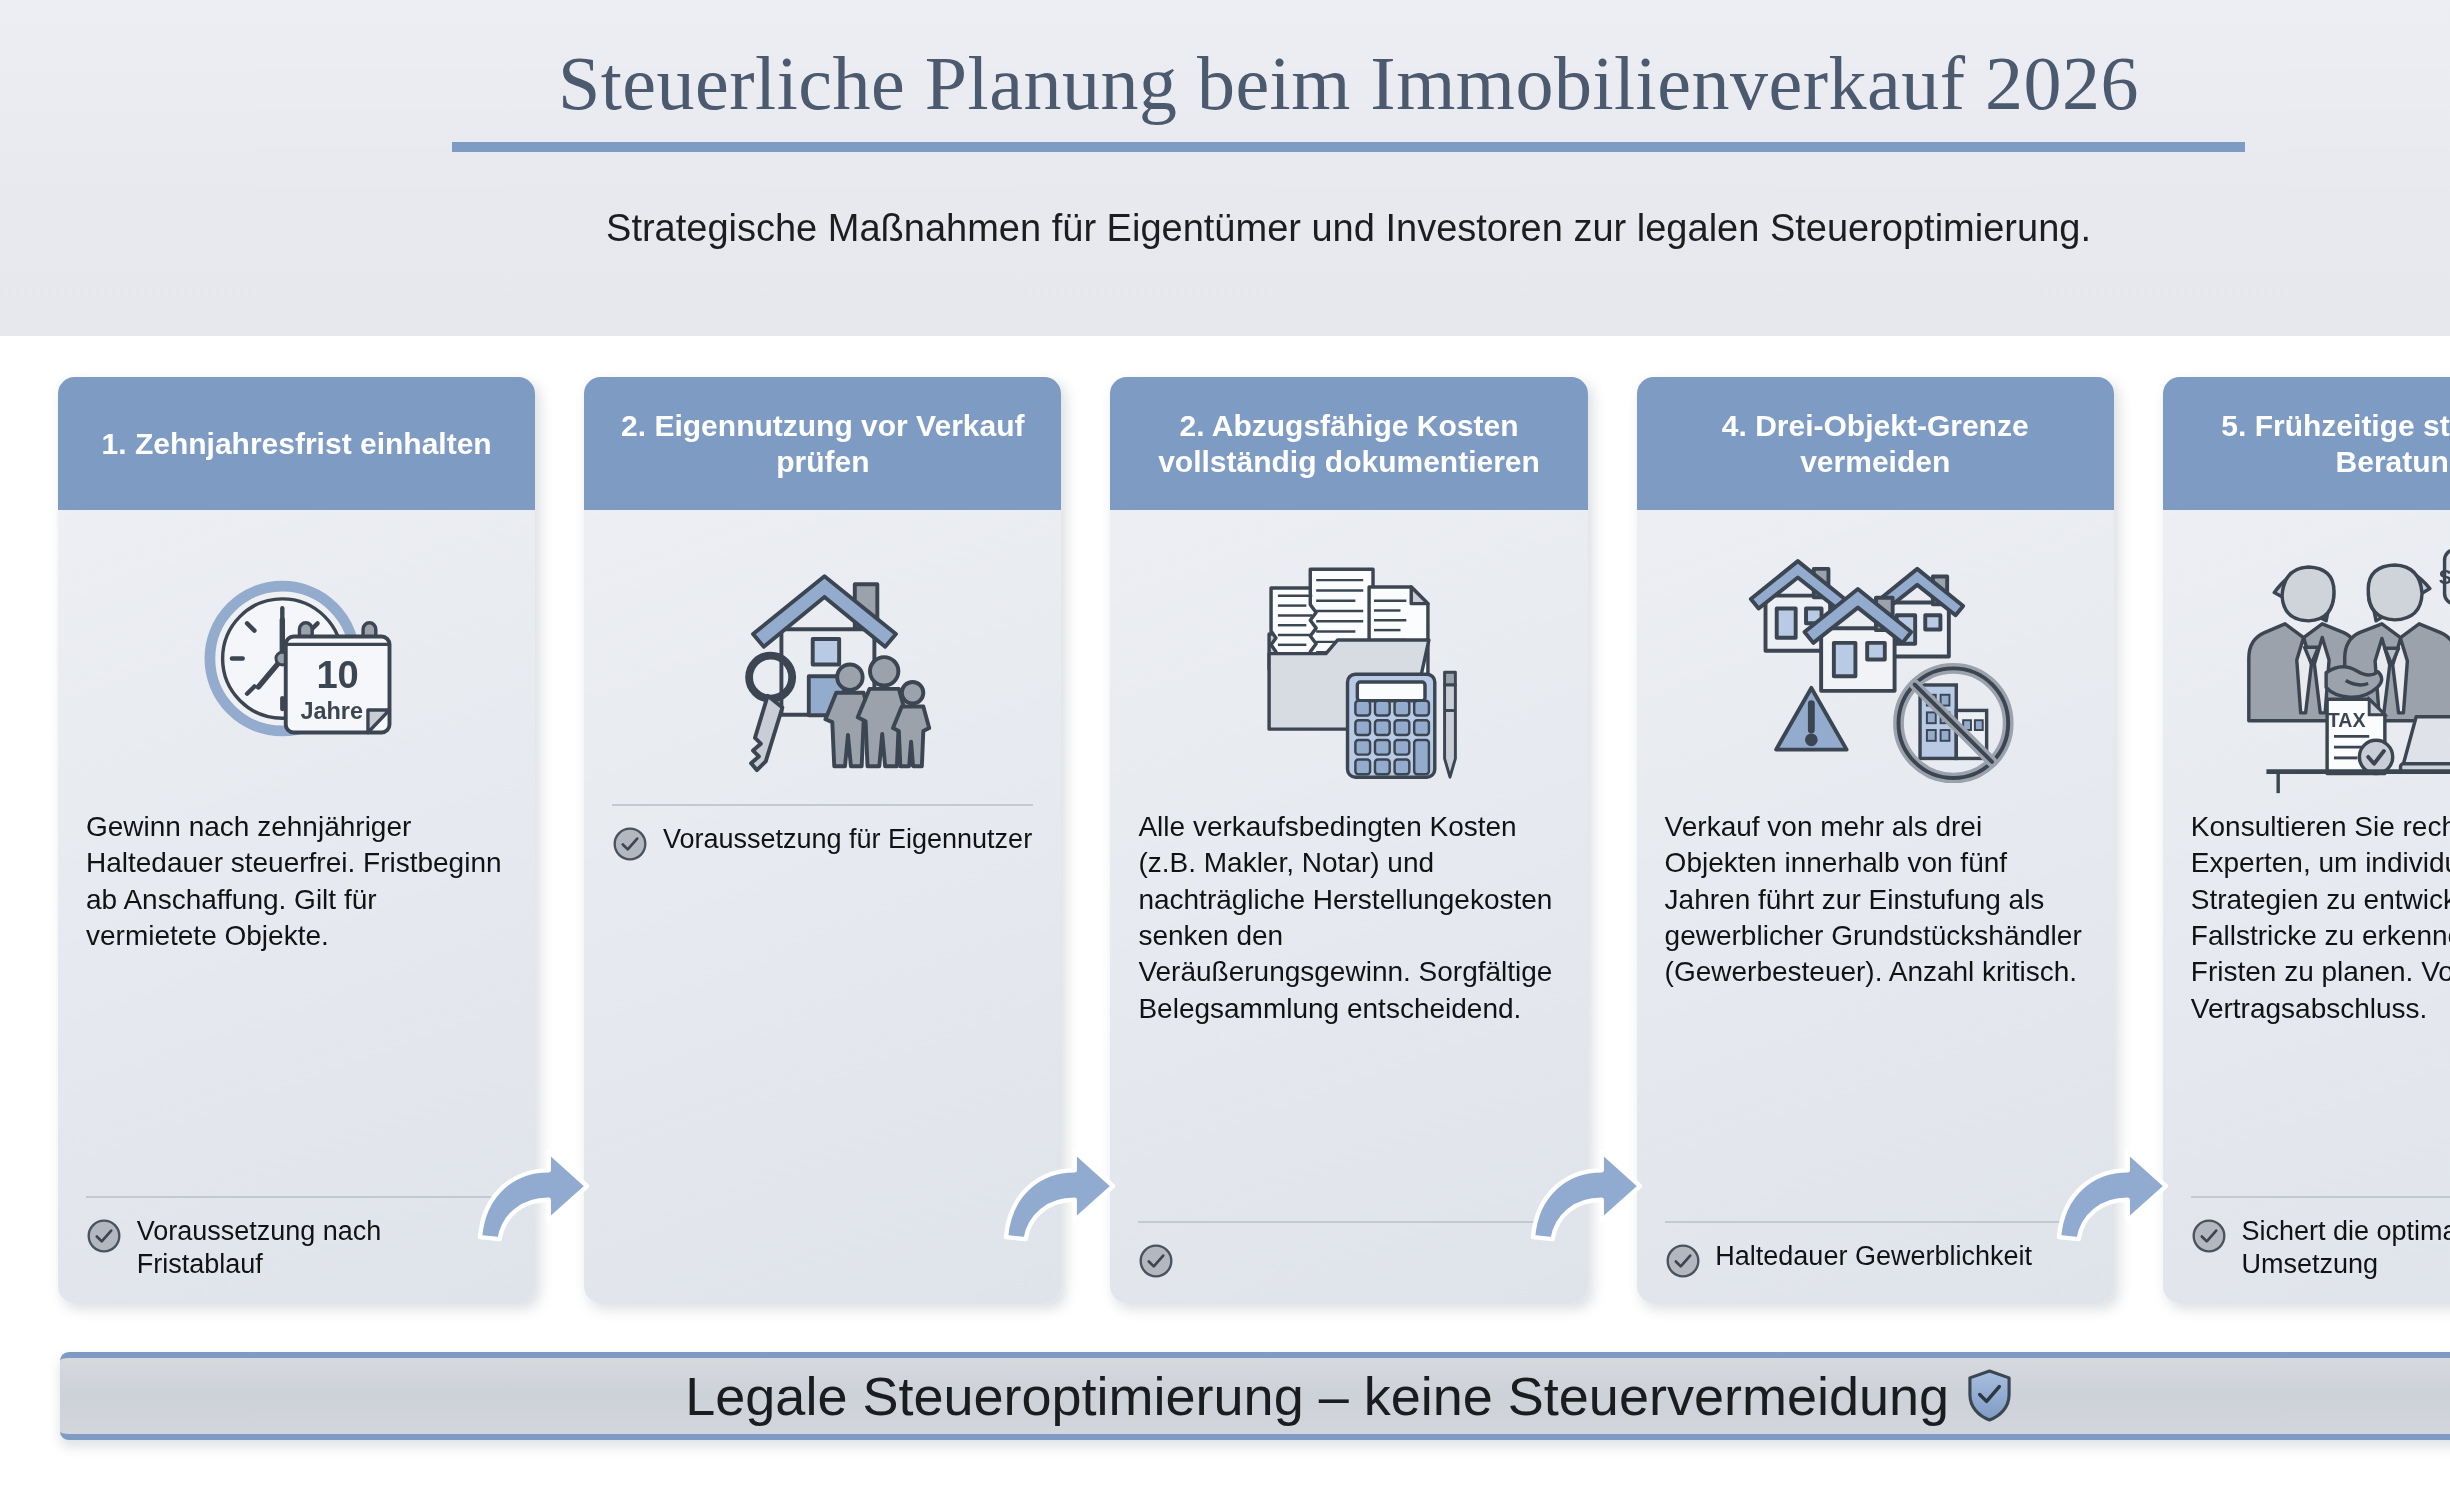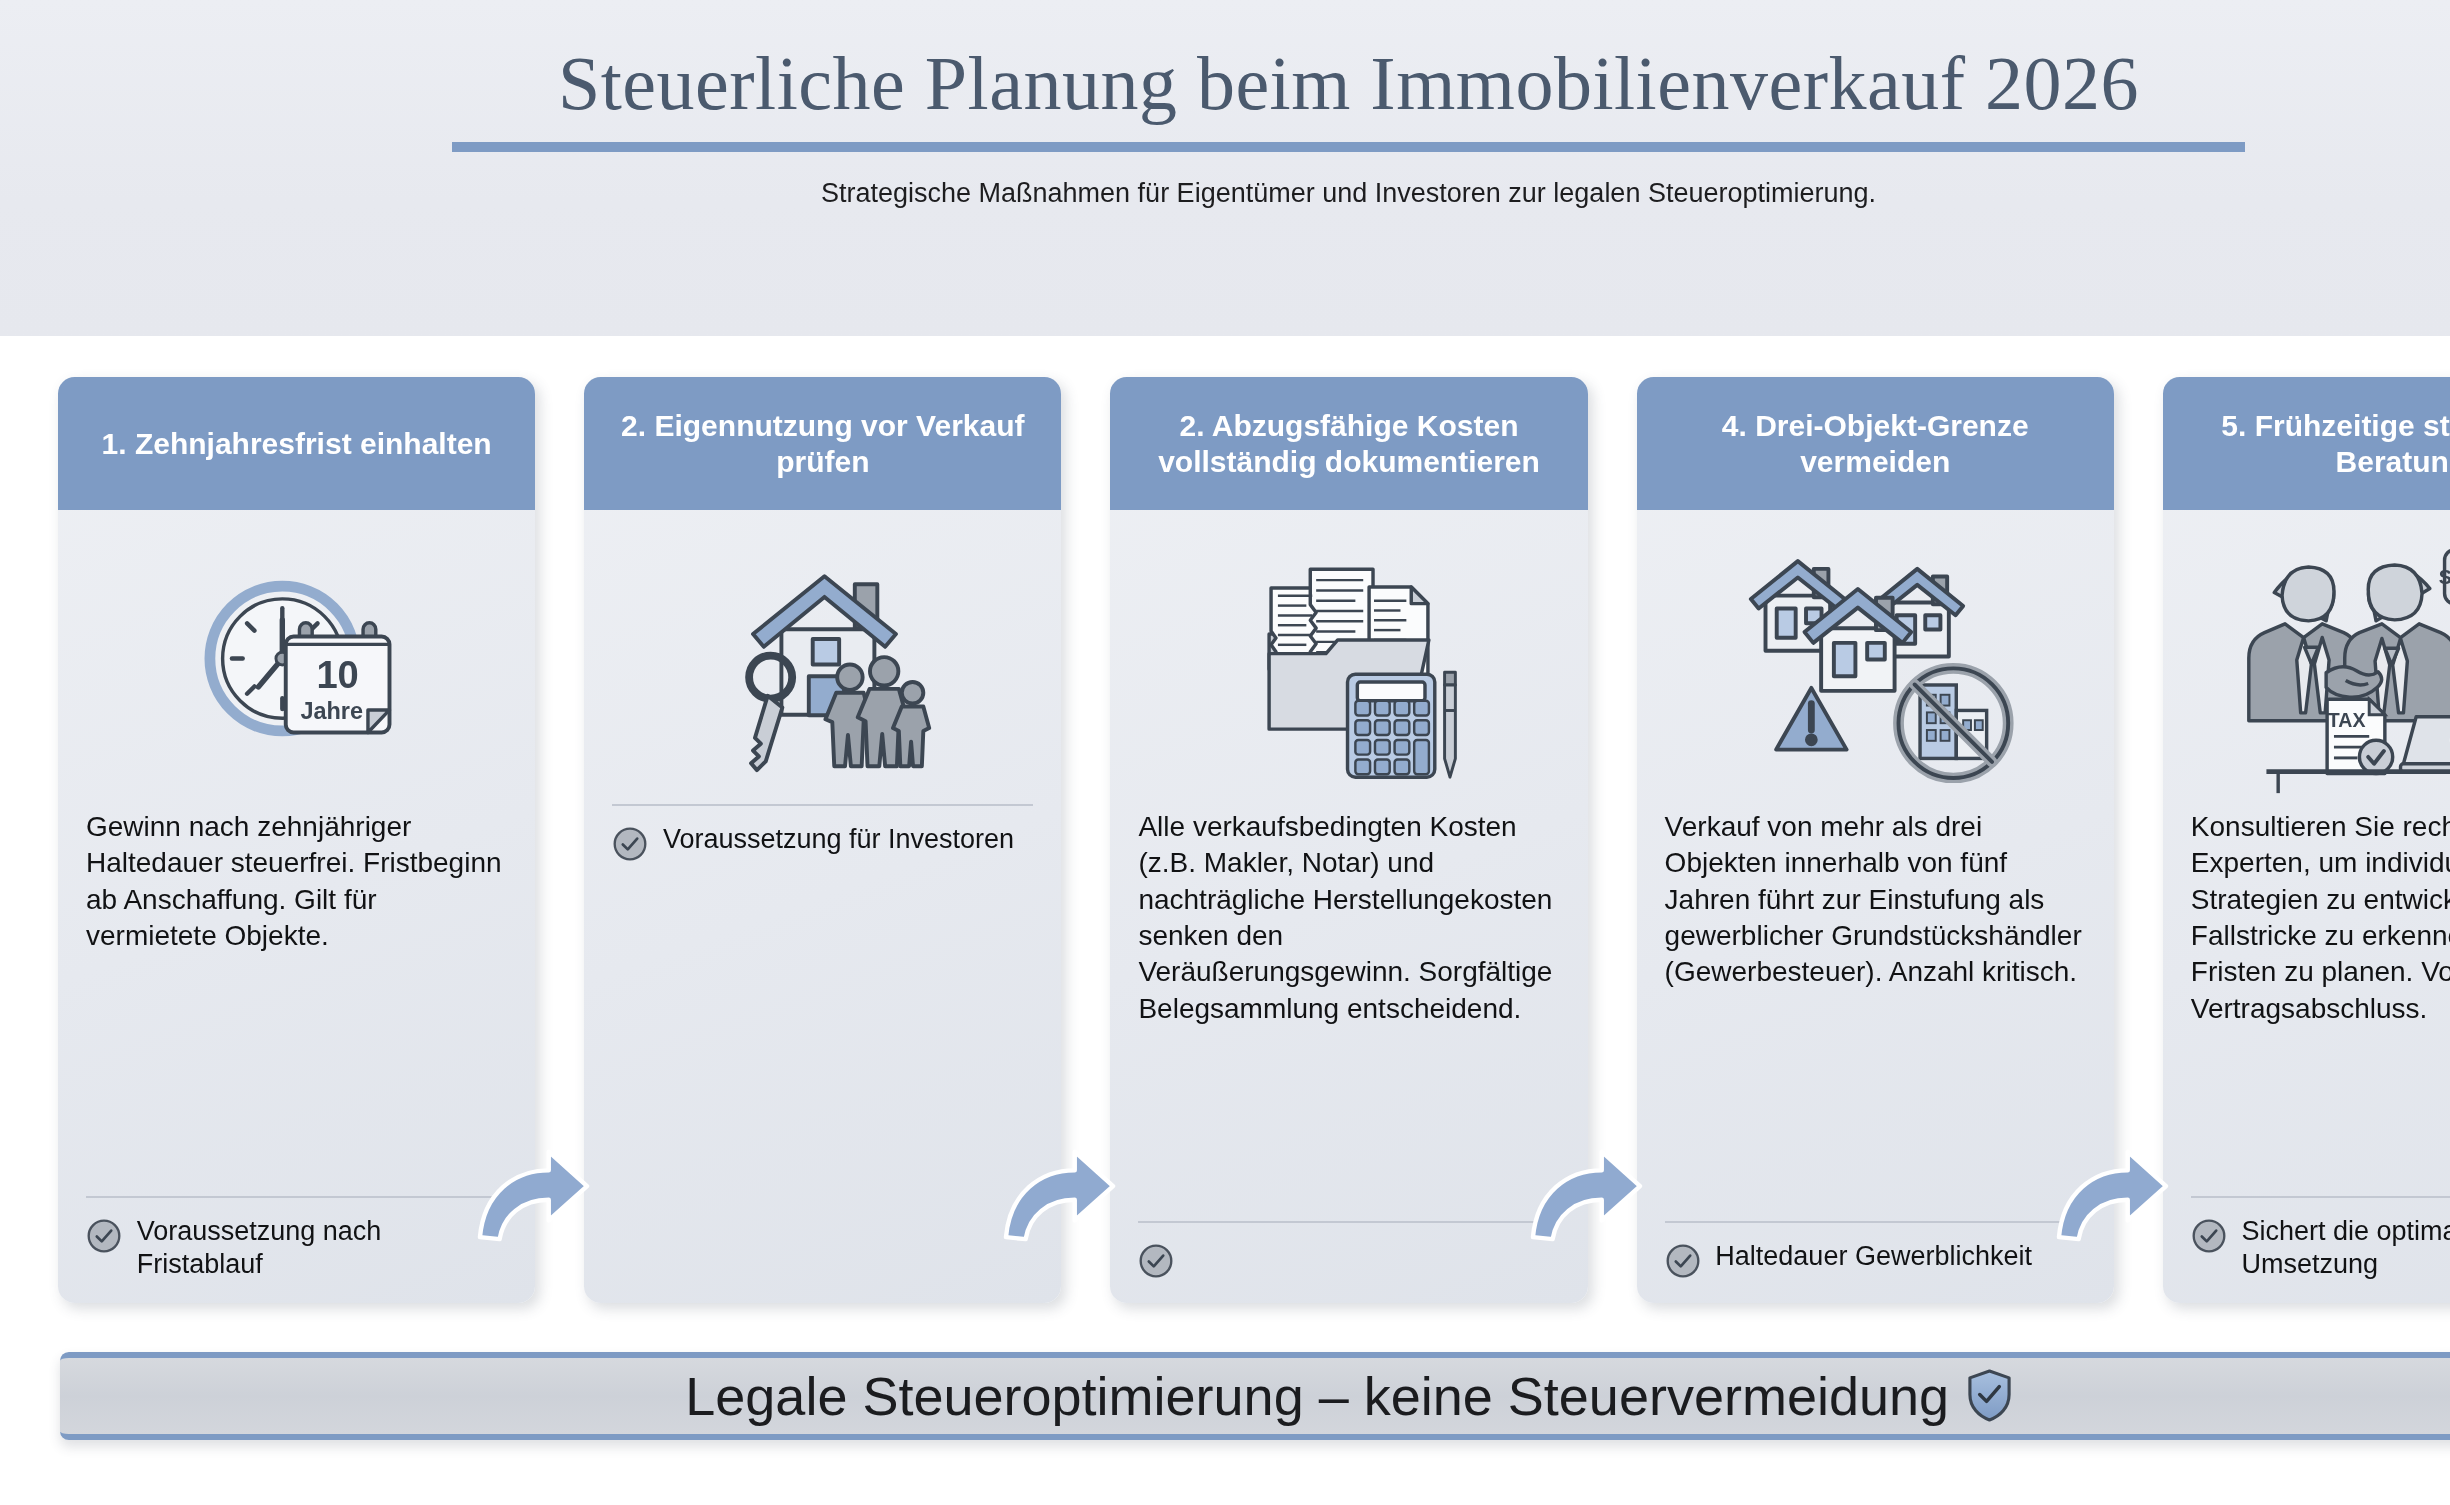--- a/index.html
+++ b/index.html
@@ -30,23 +30,23 @@
     line-height: 1.05;
     white-space: nowrap;
   }
   .title-rule {
     margin-top: 18.6px;
     width: 1793px;
     height: 9.8px;
     background: #7e9bc4;
   }
   .page-subtitle {
-    margin-top: 26px;
+    margin-top: 55px;
     font-family: "Liberation Sans", sans-serif;
-    font-size: 27px;
+    font-size: 38px;
     font-weight: 400;
     color: #1d1d1f;
     white-space: nowrap;
   }
 
   
   .card-row {
     position: absolute;
     left: 58px;
     top: 377px;
@@ -231,21 +231,21 @@
               <path d="M396 328 h44 l12 44 -12 6 -3 72 h-18 l-4 -50 -4 50 h-18 l-3 -72 -12 -6 z"></path>
             </g>
           </g>
         </svg>
       </div>
       <div class="card-foot">
         <span class="check-badge"><svg width="36" height="36" viewBox="0 0 40 40">
             <circle cx="20" cy="20" r="17" fill="#b3b8c0" stroke="#4a525d" stroke-width="2.6"></circle>
             <path d="M12 20.5 L17.5 26 L28 14" fill="none" stroke="#3c4652" stroke-width="3" stroke-linecap="round" stroke-linejoin="round"></path>
           </svg></span>
-        <div class="card-foot-text">Voraussetzung für Investoren</div>
+        <div class="card-foot-text">Voraussetzung für Eigennutzer</div>
       </div>
       <svg class="arrow" viewBox="0 0 240 230">
         <path d="M10 210 C18 120 80 74 150 74 L150 36 L228 106 L150 176 L150 134 C96 134 58 166 50 214 Z" fill="#90aad0" stroke="#ffffff" stroke-width="9" stroke-linejoin="round"></path>
       </svg>
     </div>
     <div class="card">
       <div class="card-head">
         <div class="card-head-text">2. Abzugsfähige Kosten vollständig dokumentieren</div>
       </div>
       <div class="card-illustration">

